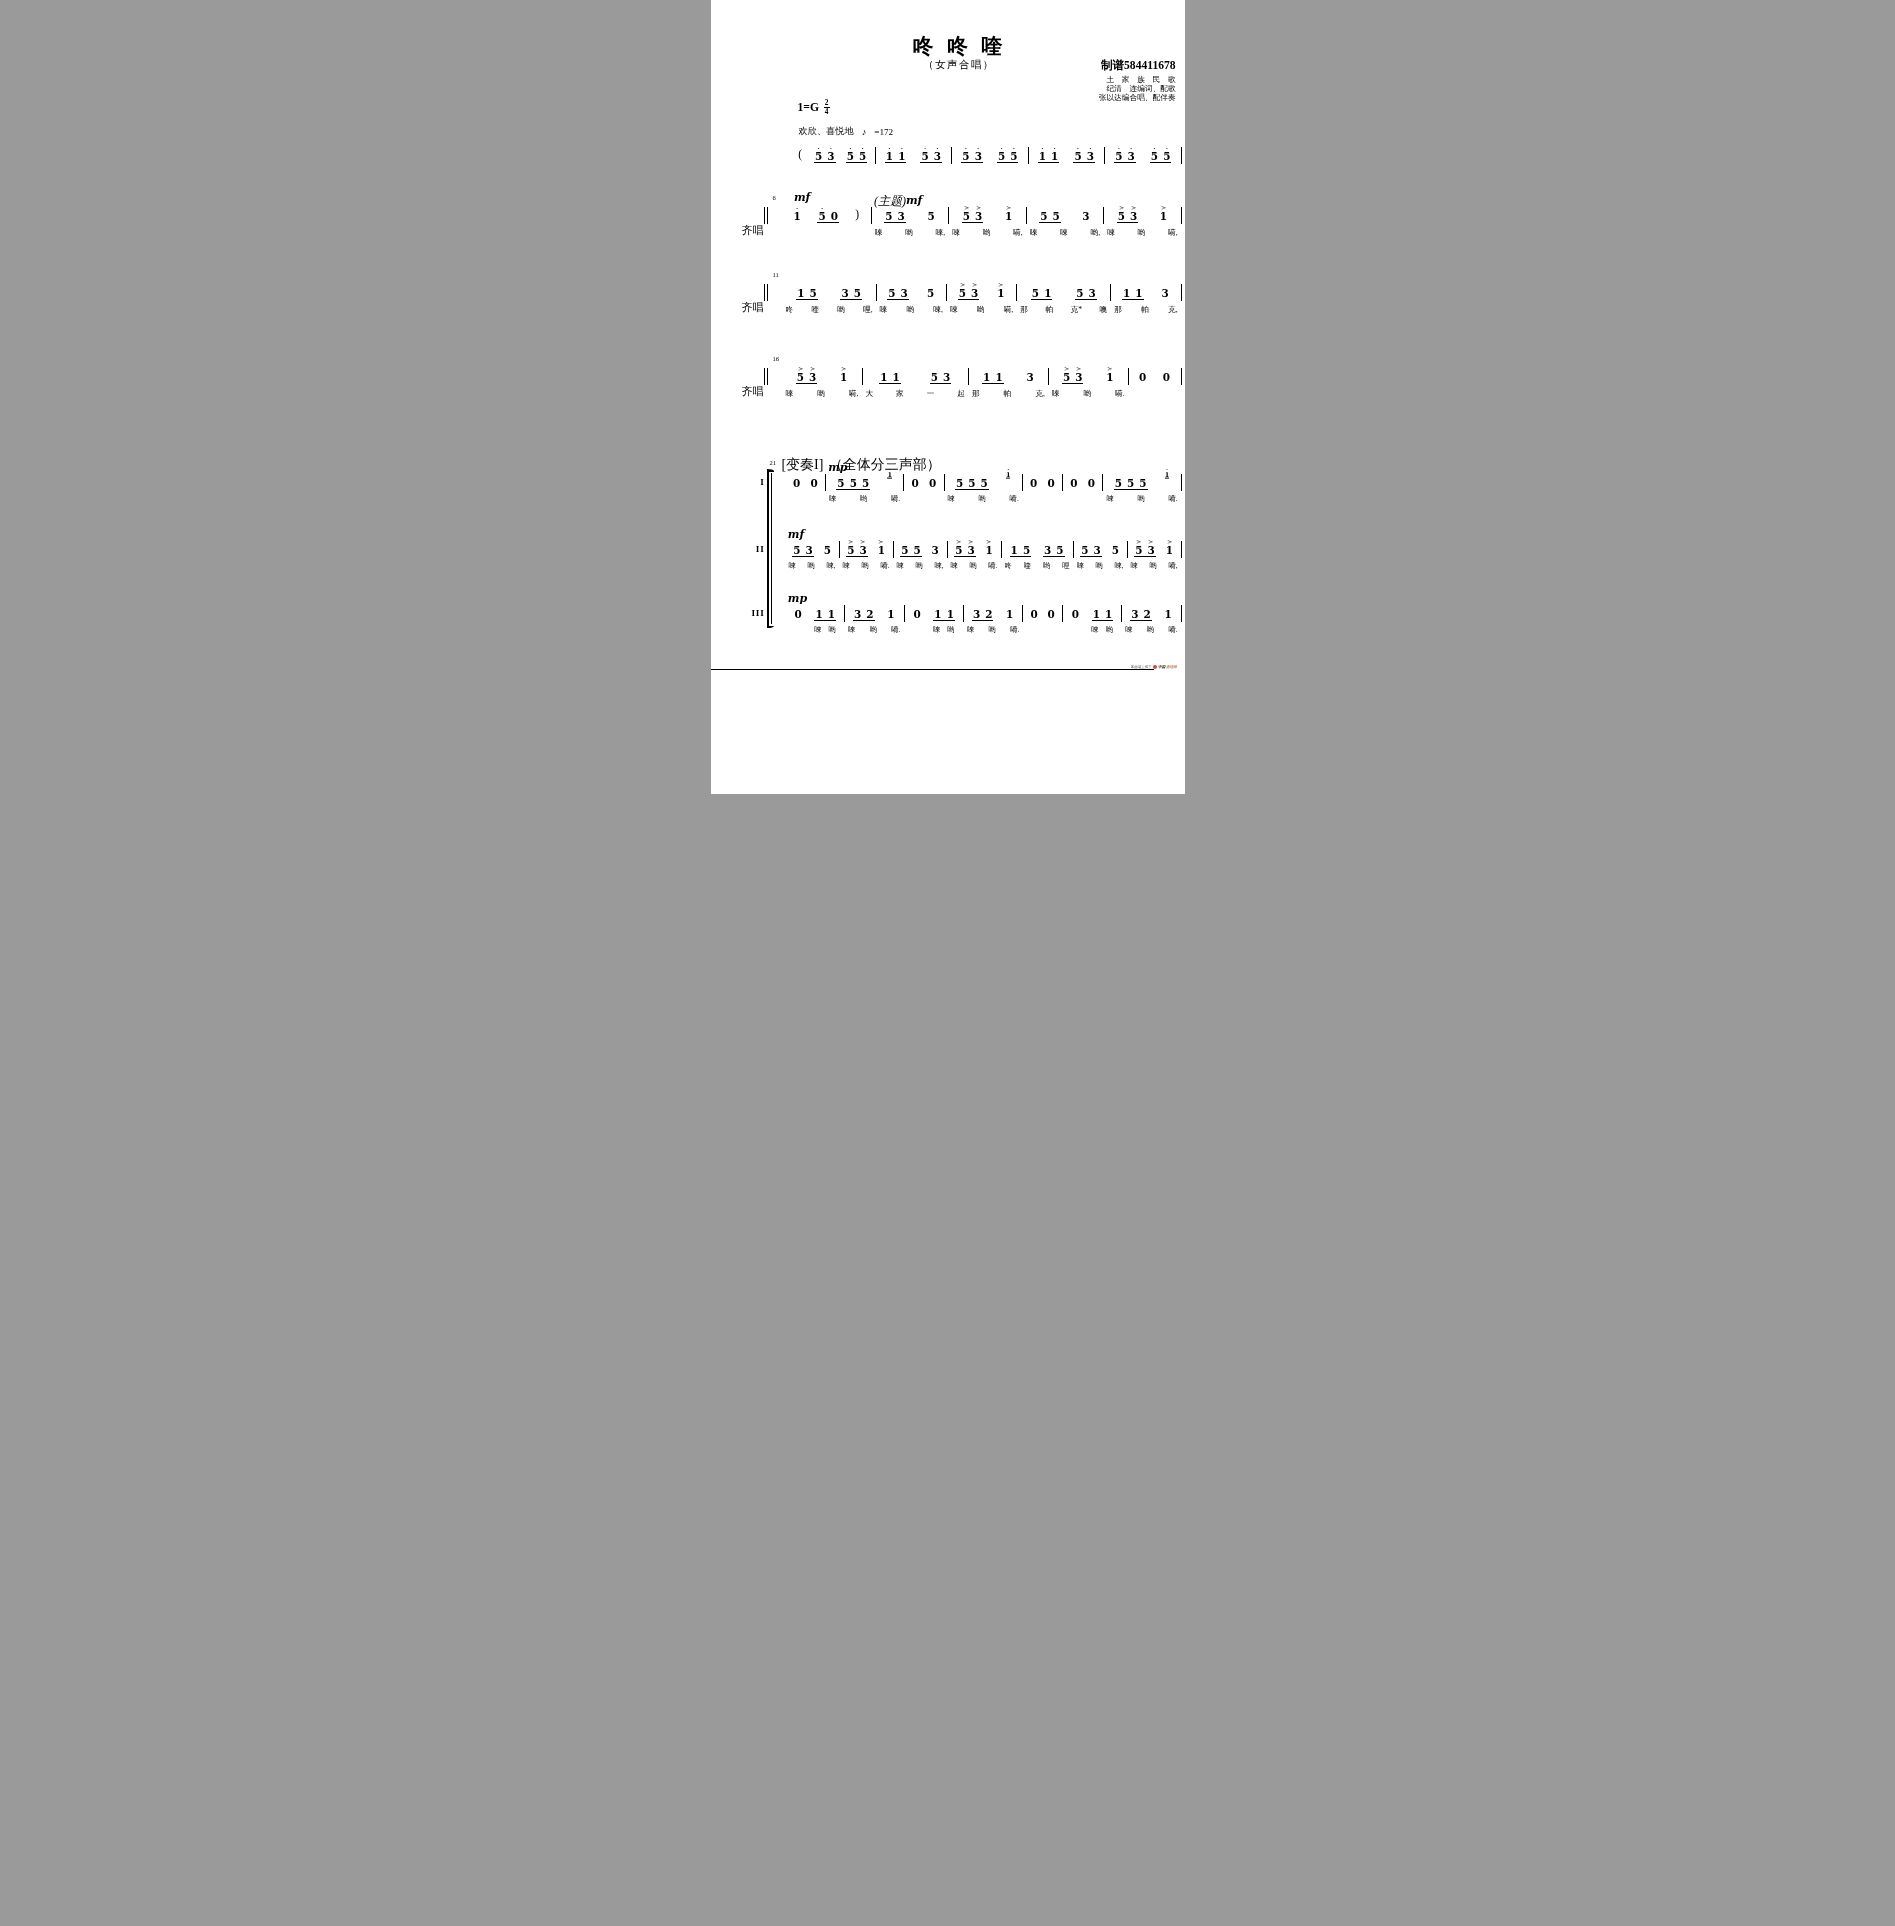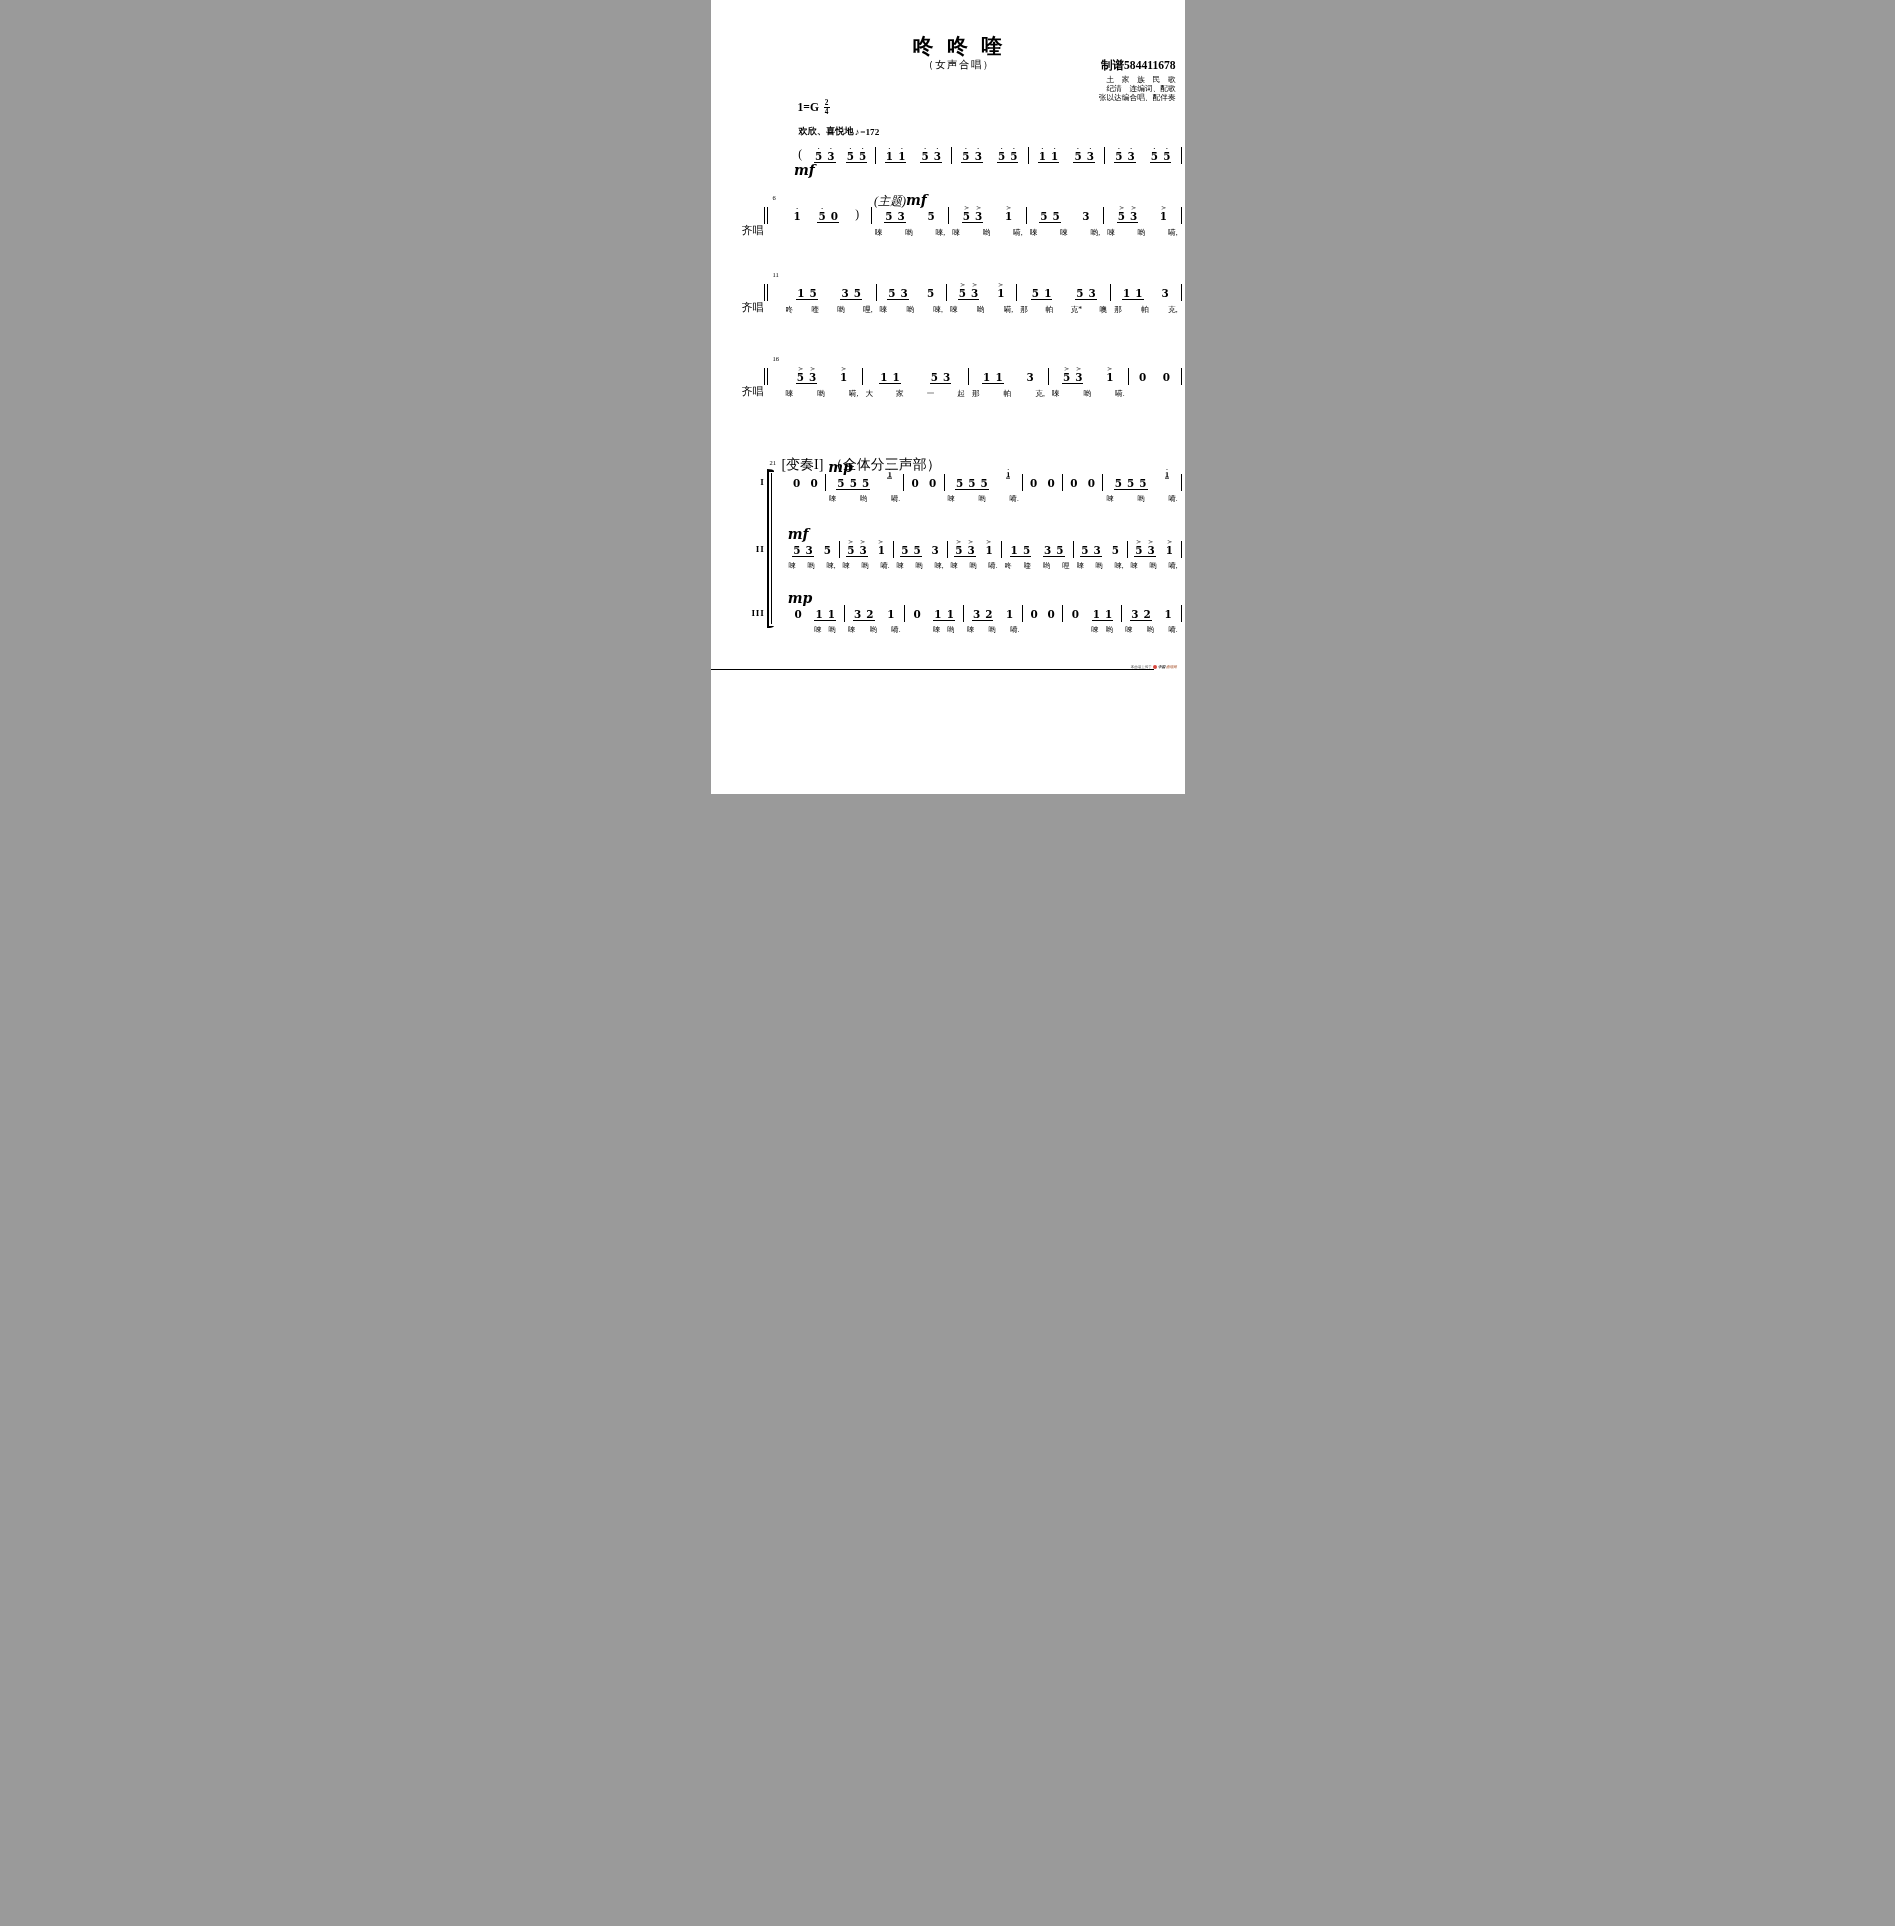--- a/index.html
+++ b/index.html
@@ -8,21 +8,21 @@
 
   
   .center-block{position:absolute;left:23px;right:0;text-align:center;}
   .title{top:32px;font-size:21px;font-weight:bold;letter-spacing:3.1px;font-family:"DejaVu Serif","Liberation Serif",serif;}
   .subtitle{top:58px;font-size:10.4px;letter-spacing:1.5px;}
   .maker{position:absolute;top:58px;right:8.9px;font-size:11.6px;font-weight:bold;padding-left:8px;}
   .credits{position:absolute;top:76px;right:8.9px;font-size:7.7px;line-height:8.9px;text-align:right;}
   .keysig{position:absolute;left:87px;top:99px;font-size:11.6px;font-weight:bold;display:flex;align-items:center;gap:4.6px;}
   .timesig{display:inline-flex;flex-direction:column;align-items:center;font-size:7.3px;font-weight:bold;line-height:7.7px;}
   .timesig .tnum{border-bottom:1px solid #000;padding:0 1.2px;}
-  .tempo{position:absolute;left:88px;top:125px;font-size:9.2px;font-weight:bold;display:flex;align-items:center;gap:1px;}
+  .tempo{position:absolute;left:88px;top:125px;font-size:9.2px;font-weight:normal;display:flex;align-items:center;gap:8px;}
 
   
   .system{position:absolute;left:58px;width:413px;}
   .pos-intro{top:145px;} .pos-line6{top:205px;} .pos-line11{top:282px;} .pos-line16{top:366px;}
   .pos-voice1{top:472px;} .pos-voice2{top:539px;} .pos-voice3{top:603px;}
 
   .mrow{display:flex;align-items:flex-start;width:100%;box-sizing:border-box;padding-left:14px;}
   .intro .mrow{padding-left:21.6px;}
   .v-line .mrow{padding-left:17px;}
 
@@ -46,21 +46,21 @@
 
   .lyric{position:absolute;left:3.1px;right:3.1px;top:23px;display:flex;justify-content:space-between;
          font-size:7.7px;white-space:nowrap;}
   .v-line .lyric{top:22.3px;font-size:7.3px;}
   .lyric.end{justify-content:flex-end;gap:7px;padding-right:9%;}
 
   .ann{position:absolute;bottom:100%;left:2.3px;text-align:left;}
   .ann.below{bottom:auto;top:calc(100% + 2.3px);left:3.9px;}
   .ann-line{font-size:12px;line-height:8px;font-style:italic;}
   .ann-line.dyn{font-family:"DejaVu Serif","Liberation Serif",serif;font-style:italic;font-weight:bold;
-                font-size:14px;line-height:9.2px;}
+                font-size:11px;line-height:9.2px;margin-top:27px;}
 
   .mnum{position:absolute;top:-10.8px;left:3.9px;font-size:6.5px;}
   .slabel{position:absolute;left:-27px;top:18px;font-size:11px;white-space:nowrap;}
   .v-line .slabel{left:-18.5px;width:14.6px;text-align:right;top:5.4px;font-size:9.2px;font-weight:bold;letter-spacing:0.8px;}
 
   
   .varhead{position:absolute;left:59px;top:456px;display:flex;align-items:flex-start;gap:5.4px;}
   .varhead .vnum{font-size:6.5px;margin-top:3.1px;}
   .varhead .vlabel,.varhead .vsub{font-size:14px;}
 

